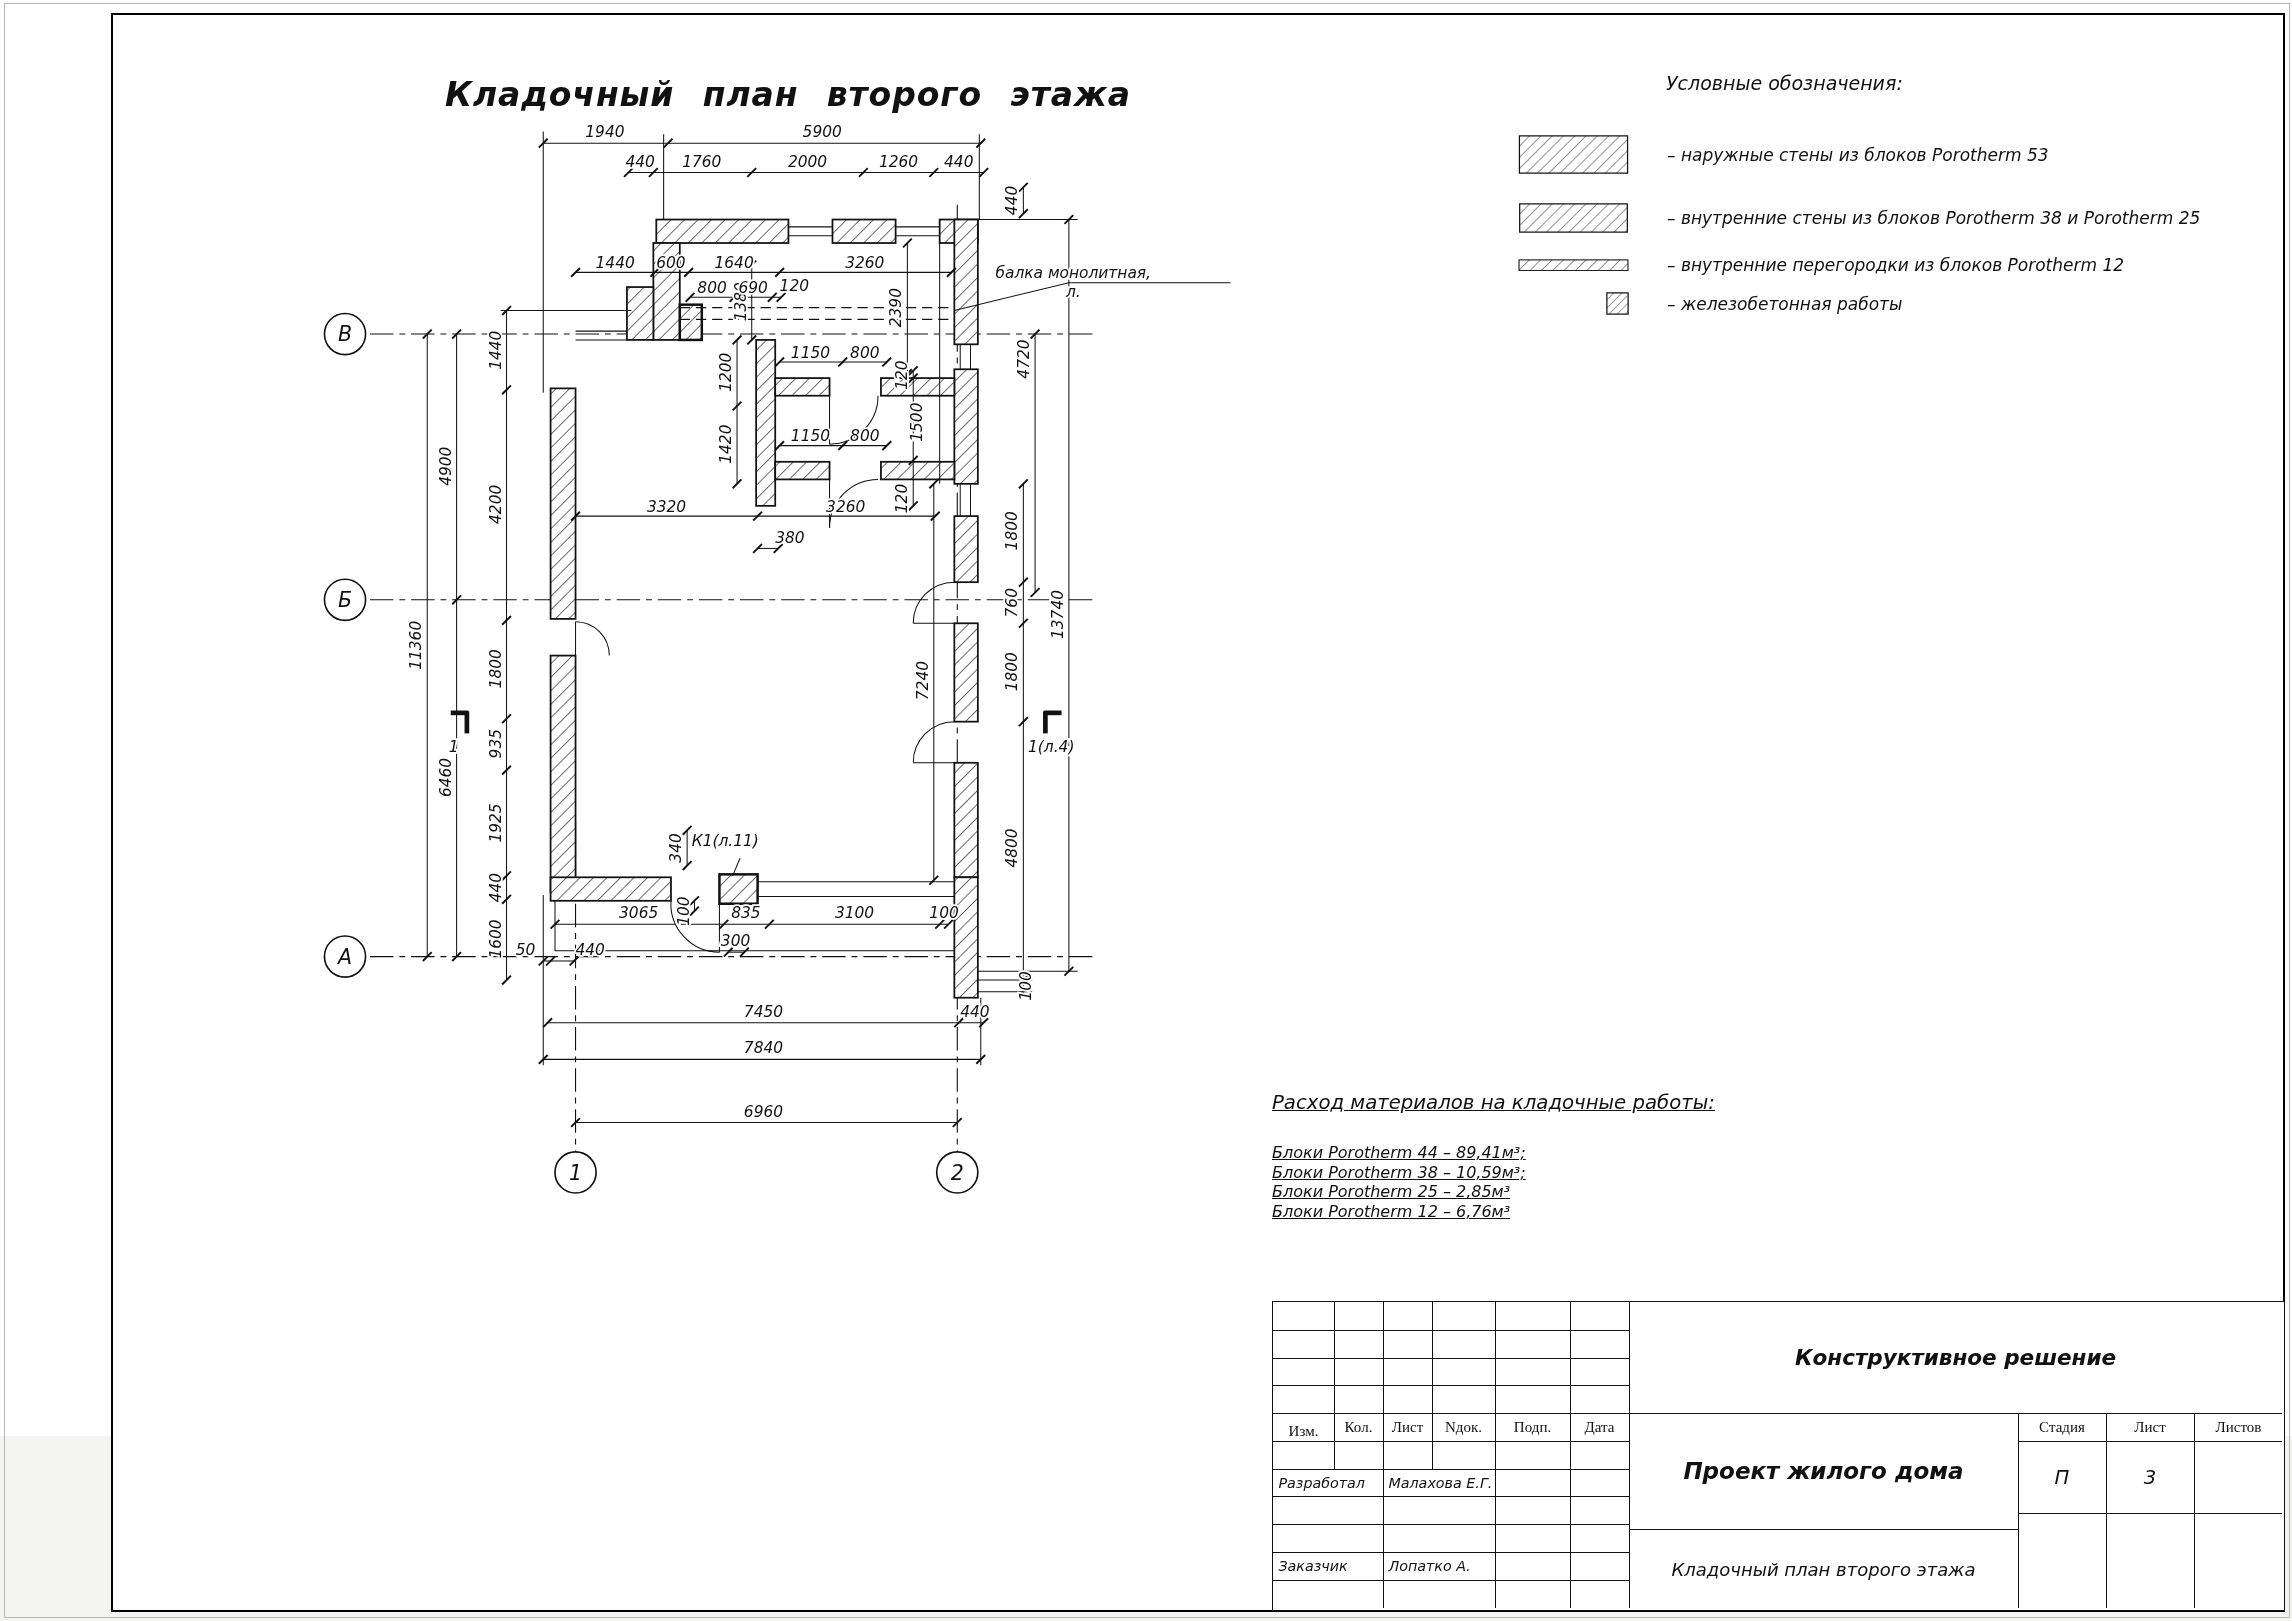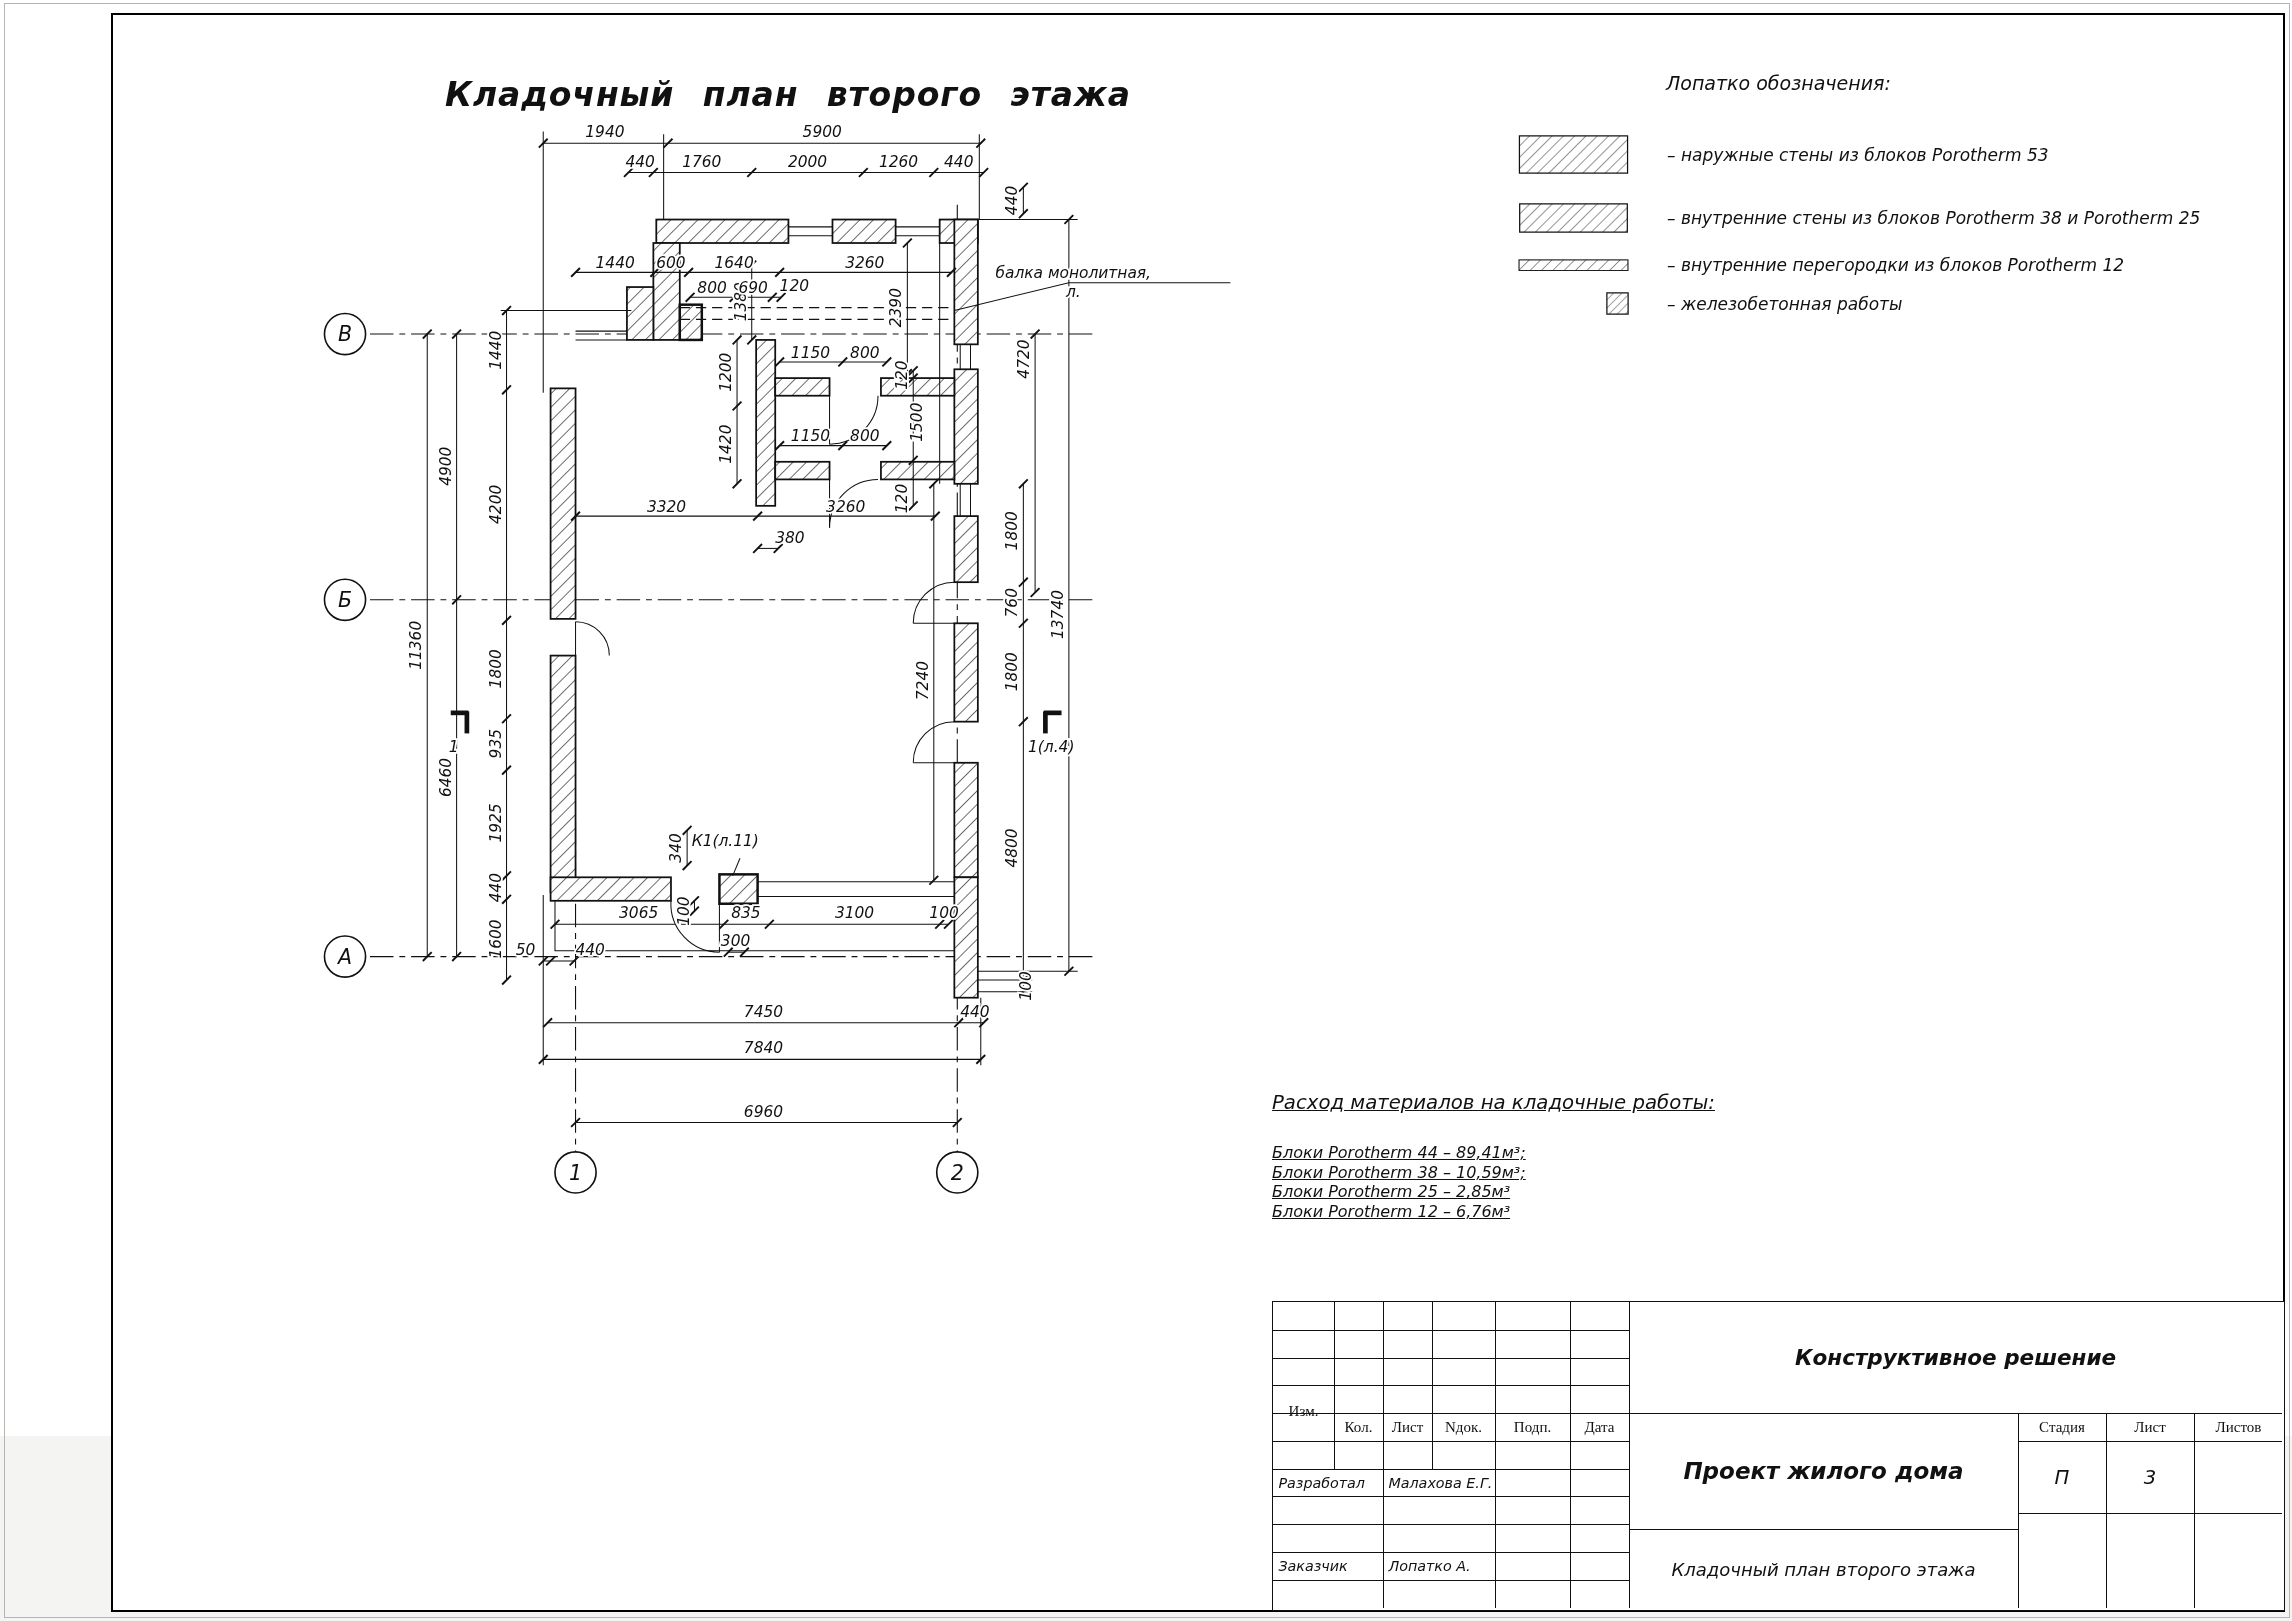--- a/index.html
+++ b/index.html
@@ -80,21 +80,21 @@
       </pattern>
       <marker id="tick" markerWidth="12" markerHeight="12" refX="6" refY="6" markerUnits="userSpaceOnUse" orient="0">
         <path d="M3,9 L9,3" stroke="#111" stroke-width="1.3"></path>
       </marker>
     </defs>
   </svg>
 
   <div class="main-title">Кладочный план второго этажа</div>
 
   <div class="legend">
-    <div class="legend-title">Лопатко обозначения:</div>
+    <div class="legend-title">Условные обозначения:</div>
 
     <div class="legend-row" style="top:63px">
       <span class="legend-swatch-wrap">
         <svg width="111" height="39" viewBox="0 0 124 44">
             <rect x="1" y="1" width="122" height="42" fill="url(#h45s)" stroke="#111" stroke-width="1.4"></rect>
           </svg>
       </span>
       <span class="legend-label">– наружные стены из блоков Porotherm 53</span>
     </div>
 
@@ -378,21 +378,21 @@
     <div class="ln v" style="left:356px;top:0;height:306px"></div>
 
     <div class="ln h" style="left:356px;top:111px;width:653px"></div>
     <div class="ln h" style="left:745px;top:139px;width:264px"></div>
     <div class="ln h" style="left:745px;top:211px;width:264px"></div>
     <div class="ln h" style="left:356px;top:227px;width:389px"></div>
     <div class="ln v" style="left:745px;top:111px;height:195px"></div>
     <div class="ln v" style="left:833px;top:111px;height:195px"></div>
     <div class="ln v" style="left:921px;top:111px;height:195px"></div>
 
-    <div class="tb-cell tb-hdr" style="left:0;top:95px;width:61px">Изм.</div>
+    <div class="tb-cell tb-hdr" style="left:0;top:115px;width:61px">Изм.</div>
     <div class="tb-cell tb-hdr" style="left:61px;top:111px;width:49px">Кол.</div>
     <div class="tb-cell tb-hdr" style="left:110px;top:111px;width:49px">Лист</div>
     <div class="tb-cell tb-hdr" style="left:159px;top:111px;width:63px">Nдок.</div>
     <div class="tb-cell tb-hdr" style="left:222px;top:111px;width:75px">Подп.</div>
     <div class="tb-cell tb-hdr" style="left:297px;top:111px;width:59px">Дата</div>
 
     <div class="tb-cell tb-role" style="left:0;top:167px;width:110px">Разработал</div>
     <div class="tb-cell tb-role" style="left:110px;top:167px;width:112px">Малахова Е.Г.</div>
     <div class="tb-cell tb-role" style="left:0;top:250px;width:110px">Заказчик</div>
     <div class="tb-cell tb-role" style="left:110px;top:250px;width:112px">Лопатко А.</div>

